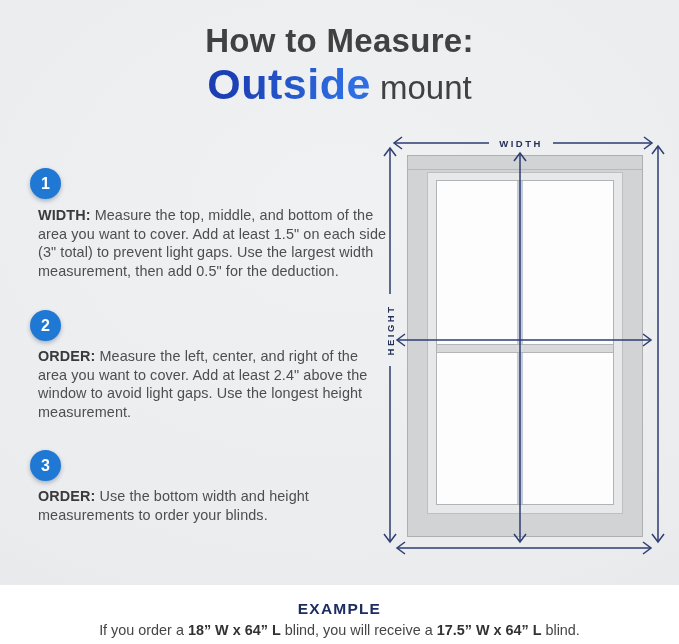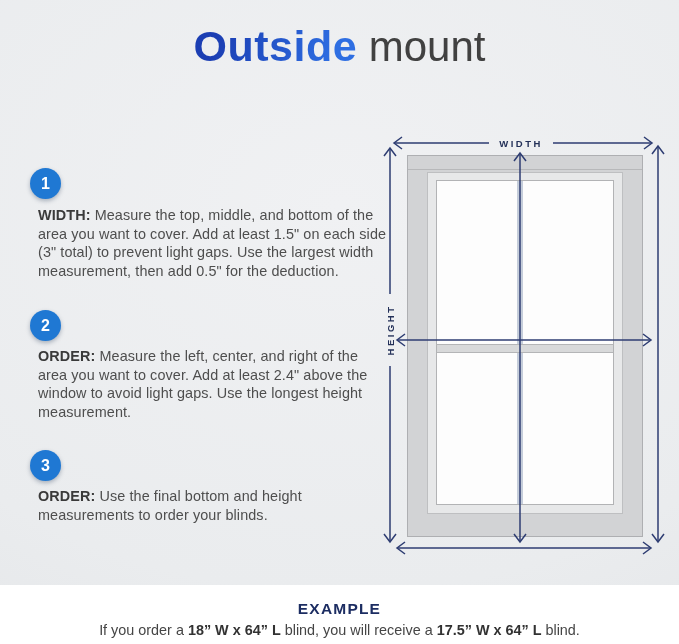--- a/index.html
+++ b/index.html
@@ -19,21 +19,21 @@
   .title-line1 { font-size:33px; font-weight:600; color:#414141; letter-spacing:.3px; line-height:38px; }
   .title-line2 { margin-top:1px; line-height:46px; }
   .title-accent { font-size:43px; font-weight:800; color:#2356cf; letter-spacing:.5px;text-align:right; }
   @supports ((-webkit-background-clip:text) or (background-clip:text)) {
     .title-accent {
       background:linear-gradient(105deg,#1b3eb3 15%,#2e6ee2 85%);
       -webkit-background-clip:text; background-clip:text;
       color:transparent; -webkit-text-fill-color:transparent;
     }
   }
-  .title-suffix { font-size:42px; font-weight:500; color:#414141; }
+  .title-suffix { font-size:33px; font-weight:500; color:#414141; }
 
   
   .step-badge {
     position:absolute; left:30px; width:31px; height:31px; border-radius:50%;
     background:#1f78d3; color:#ffffff; font-size:16px; font-weight:700;
     display:flex; align-items:center; justify-content:center;
     box-shadow:0 2px 4px rgba(40,60,90,.35);
   }
   .badge-1 { top:168px; } .badge-2 { top:310px; } .badge-3 { top:450px; }
   .step-text {
@@ -81,31 +81,32 @@
   .example-bold { font-weight:700; color:#323232; }
 </style>
 </head>
 <body>
 
 <div class="page">
 
   <div class="panel"></div>
 
   <div class="title-block">
+    <div class="title-line1">How to Measure:</div>
     <div class="title-line2"><span class="title-accent">Outside</span><span class="title-suffix"> mount</span></div>
   </div>
 
   <div class="step-badge badge-1">1</div>
   <p class="step-text text-1"><span class="step-label">WIDTH:</span><span> Measure the top, middle, and bottom of the area you want to cover. Add at least 1.5" on each side (3" total) to prevent light gaps. Use the largest width measurement, then add 0.5" for the deduction.</span></p>
 
   <div class="step-badge badge-2">2</div>
   <p class="step-text text-2"><span class="step-label">ORDER:</span><span> Measure the left, center, and right of the area you want to cover. Add at least 2.4" above the window to avoid light gaps. Use the longest height measurement.</span></p>
 
   <div class="step-badge badge-3">3</div>
-  <p class="step-text text-3"><span class="step-label">ORDER:</span><span> Use the final bottom and height measurements to order your blinds.</span></p>
+  <p class="step-text text-3"><span class="step-label">ORDER:</span><span> Use the bottom width and height measurements to order your blinds.</span></p>
 
   <div class="window-outer">
     <div class="casing-seam"></div>
     <div class="window-frame">
       <div class="window-glass">
         <div class="mullion-v"></div>
         <div class="mullion-h"></div>
       </div>
     </div>
   </div>

